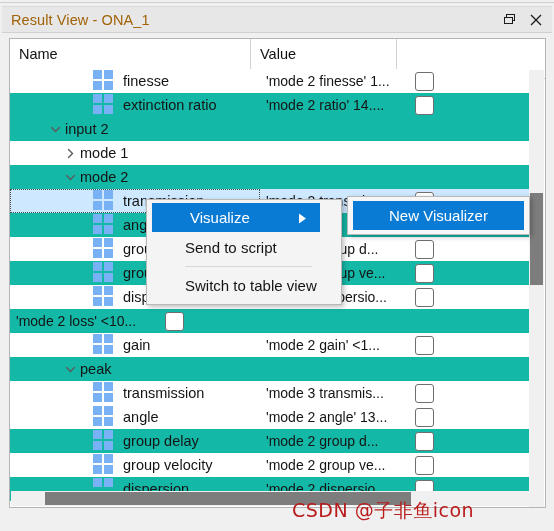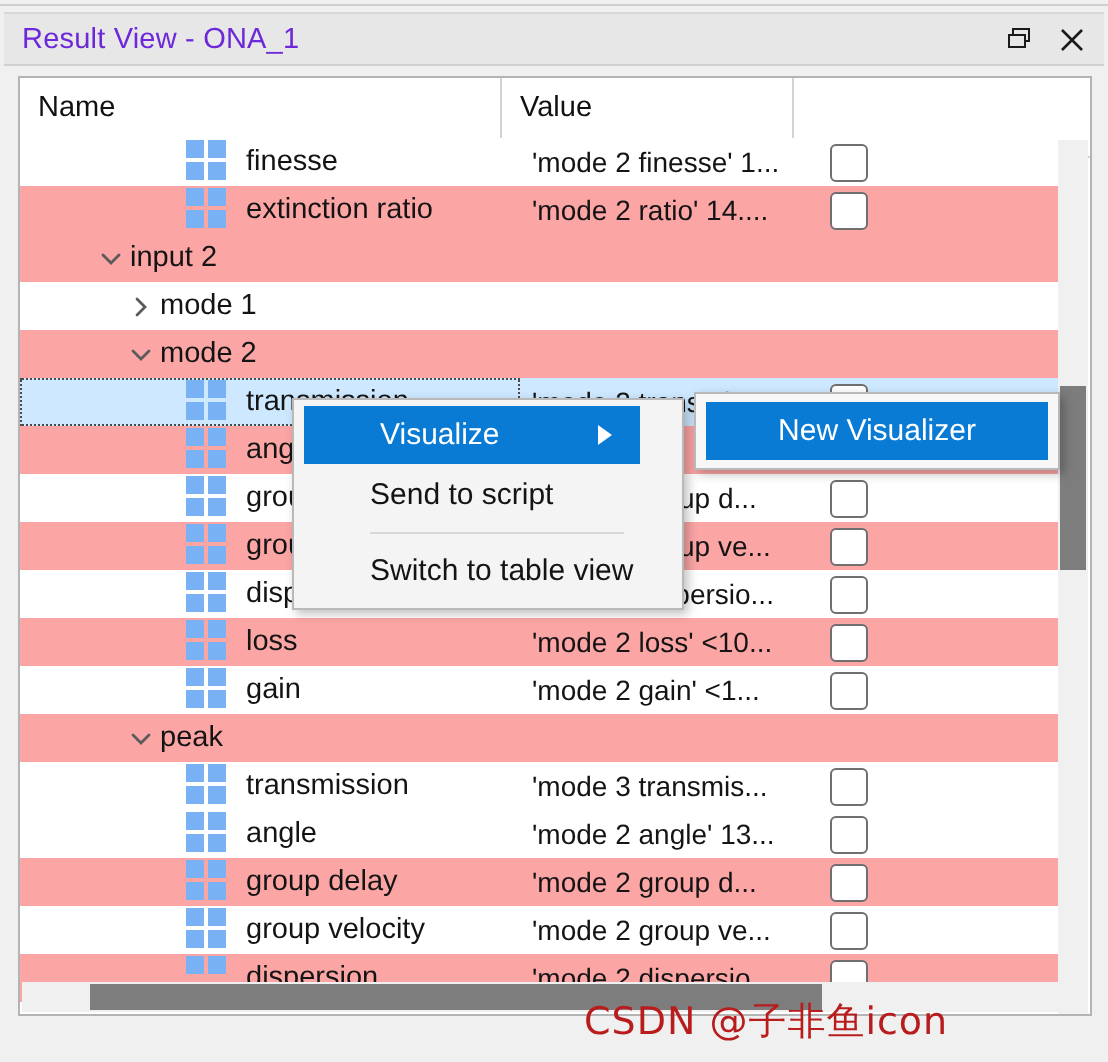--- a/index.html
+++ b/index.html
@@ -25,21 +25,21 @@
   
   .titlebar{
     position:absolute;left:2px;top:6px;width:550px;height:27px;
     background:#e7e7e7;
     border-top:1px solid #d8d8d8;
     border-bottom:1px solid #d0d0d0;
     display:flex;align-items:center;
     box-sizing:border-box;
   }
   .title-text{
-    font-size:14.5px;color:#6d28d9;margin-left:9px;letter-spacing:0.1px;
+    font-size:14.5px;color:#a16207;margin-left:9px;letter-spacing:0.1px;
     white-space:nowrap;
   }
   .title-btns{margin-left:auto;display:flex;align-items:center;height:100%;}
   .tbtn{
     width:26px;height:27px;display:flex;align-items:center;justify-content:center;
     cursor:default;
   }
   .tbtn svg{display:block;}
   .tbtn.close{width:28px;margin-right:2px;}
 
@@ -73,21 +73,21 @@
   .rows{
     position:absolute;left:0;top:30px;width:521px;height:457px;
     overflow:hidden;
   }
   .row{
     position:relative;height:24px;width:521px;
     display:flex;align-items:center;
     box-sizing:border-box;
     background:#ffffff;
   }
-  .row.alt{background:#fca5a5;}
+  .row.alt{background:#14b8a6;}
   .row.sel{background:#cde8ff;}
   .row.sel .c-name-cell{outline:1px dotted #4b4b4b;outline-offset:-1px;}
 
   .c-name-cell{
     width:250px;height:24px;display:flex;align-items:center;
     box-sizing:border-box;position:relative;
     border-right:1px solid transparent;
     padding-left:36px;
   }
   .c-value-cell{
@@ -364,30 +364,20 @@
               <i class="d" style="background: rgb(121, 177, 245);"></i>
             </div>
             <span class="nm">dispersion</span>
           </div>
           <div class="c-value-cell">'mode 2 dispersio...</div>
           <div class="c-annot-cell">
             <div class="chk"></div>
           </div>
         </div>
         <div class="row alt">
-          <div class="c-name-cell">
-            <div class="indent" style="width: 47px;"></div>
-            <div class="mx">
-              <i class="a" style="background: rgb(121, 177, 245);"></i>
-              <i class="b" style="background: rgb(121, 177, 245);"></i>
-              <i class="c" style="background: rgb(121, 177, 245);"></i>
-              <i class="d" style="background: rgb(121, 177, 245);"></i>
-            </div>
-            <span class="nm">loss</span>
-          </div>
           <div class="c-value-cell">'mode 2 loss' &lt;10...</div>
           <div class="c-annot-cell">
             <div class="chk"></div>
           </div>
         </div>
         <div class="row">
           <div class="c-name-cell">
             <div class="indent" style="width: 47px;"></div>
             <div class="mx">
               <i class="a" style="background: rgb(121, 177, 245);"></i>

